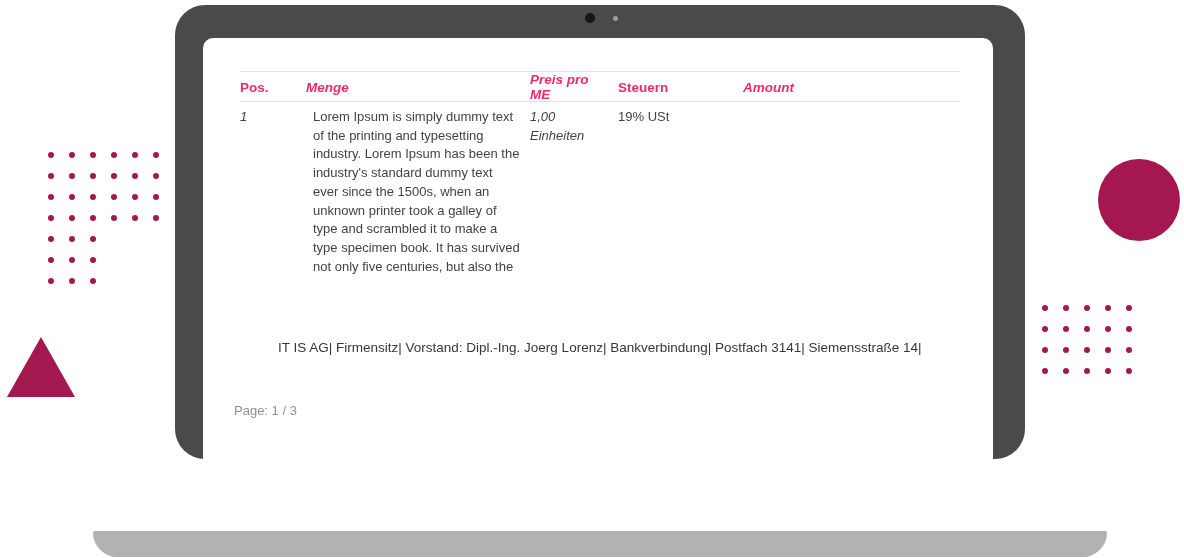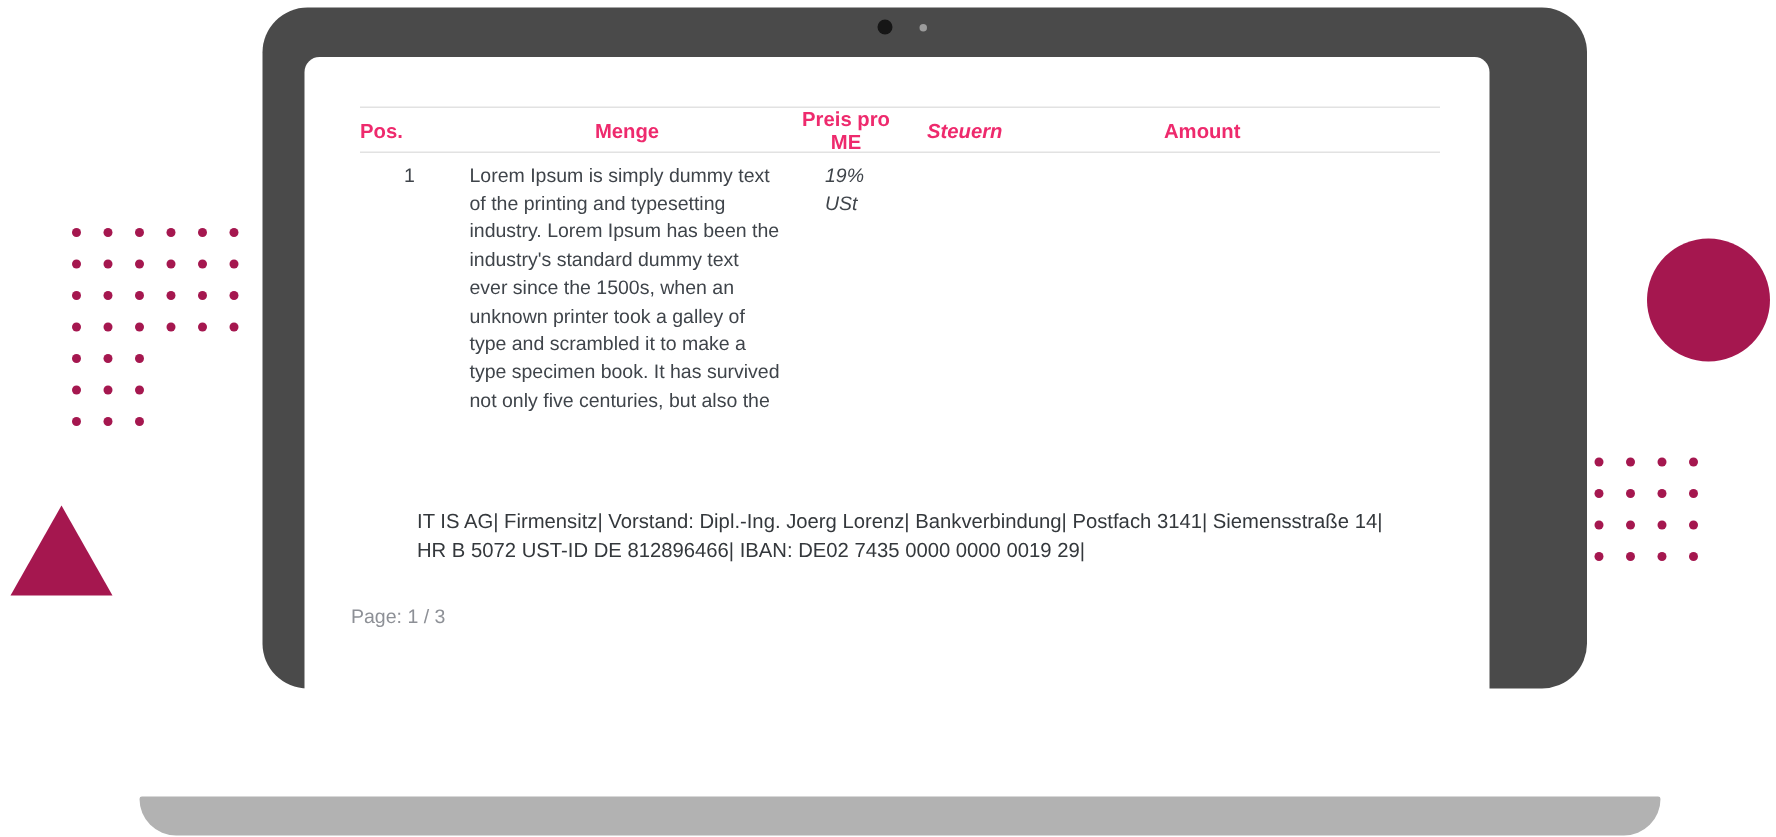--- a/index.html
+++ b/index.html
@@ -9,42 +9,42 @@
   }
   
   .dot{position:absolute;border-radius:50%;background:var(--decor);}
   .decor-circle{position:absolute;left:1098px;top:159px;width:82px;height:82px;
     border-radius:50%;background:var(--decor);}
   .decor-triangle{position:absolute;left:7px;top:337px;width:0;height:0;
     border-left:34px solid transparent;border-right:34px solid transparent;
     border-bottom:60px solid var(--decor);}
   
   .laptop-body{position:absolute;left:175px;top:5px;width:850px;height:454px;
-    background:var(--laptop_body);border-radius:30px;padding-left:33px;}
+    background:var(--laptop_body);border-radius:30px;}
   .webcam{position:absolute;left:410px;top:8px;width:10px;height:10px;
     border-radius:50%;background:var(--camera_dot);}
   .webcam-led{position:absolute;left:438px;top:11px;width:5px;height:5px;
     border-radius:50%;background:var(--camera_led);}
   .screen{position:absolute;left:28px;top:33px;width:790px;height:472px;
     background:var(--screen_bg);border-radius:10px;overflow:hidden;}
   .laptop-base{position:absolute;left:93px;top:531px;width:1014px;height:26px;
     background:var(--laptop_base);border-radius:2px 2px 30px 30px;}
   
   .inv-table{position:absolute;left:37px;top:33px;width:720px;
     border-top:1px solid var(--rule);font-size:13px;color:var(--text);}
   .inv-head,.inv-row{display:grid;
     grid-template-columns:66px 224px 68px 145px 117px 100px;}
   .inv-head{height:29px;align-items:center;border-bottom:1px solid var(--rule);
     color:var(--accent);font-weight:bold;font-size:13.5px;}
   .inv-row{padding-top:6px;line-height:18.7px;}
   .c-left{text-align:left;}
-  .c-right{text-align:center;}
+  .c-right{text-align:left;font-style:italic;}
   .c-pad{padding-left:7px;}
   .c-padr{padding-right:10px;}
-  .c-pad20{padding-left:20px;font-style:italic;}
+  .c-pad20{padding-left:20px;}
   .legal-footer{position:absolute;left:31px;top:300px;width:742px;
     font-size:13.5px;line-height:19.3px;color:var(--footer_text);margin-left:44px;}
   .page-indicator{position:absolute;left:31px;top:365px;
     font-size:13px;color:var(--muted);}
 </style>
 </head>
 <body>
 
 <div class="stage">
 
@@ -118,27 +118,27 @@
         <div class="inv-head">
           <div class="c-left">Pos.</div>
           <div class="c-right">Menge</div>
           <div class="c-right">Preis pro ME</div>
           <div class="c-left c-pad20">Steuern</div>
           <div class="c-right">Amount</div>
         </div>
         <div class="inv-row">
           <div class="c-right">1</div>
           <div class="c-left c-pad c-padr">Lorem Ipsum is simply dummy text of the printing and typesetting industry. Lorem Ipsum has been the industry's standard dummy text ever since the 1500s, when an unknown printer took a galley of type and scrambled it to make a type specimen book. It has survived not only five centuries, but also the</div>
+          <div class="c-right">1,00 Einheiten</div>
           <div class="c-left c-pad20">19% USt</div>
         </div>
       </div>
 
       <div class="legal-footer">
         <div>IT IS AG|  Firmensitz|  Vorstand: Dipl.-Ing. Joerg Lorenz|  Bankverbindung|  Postfach 3141|  Siemensstraße 14|</div>
-        <div>HR B 5072 UST-ID DE 812896466|  IBAN: DE02 7435 0000 0000 0019 29|</div>
       </div>
 
       <div class="page-indicator">Page: 1 / 3</div>
 
     </div>
   </div>
 
   <div class="laptop-base"></div>
 
 </div>

